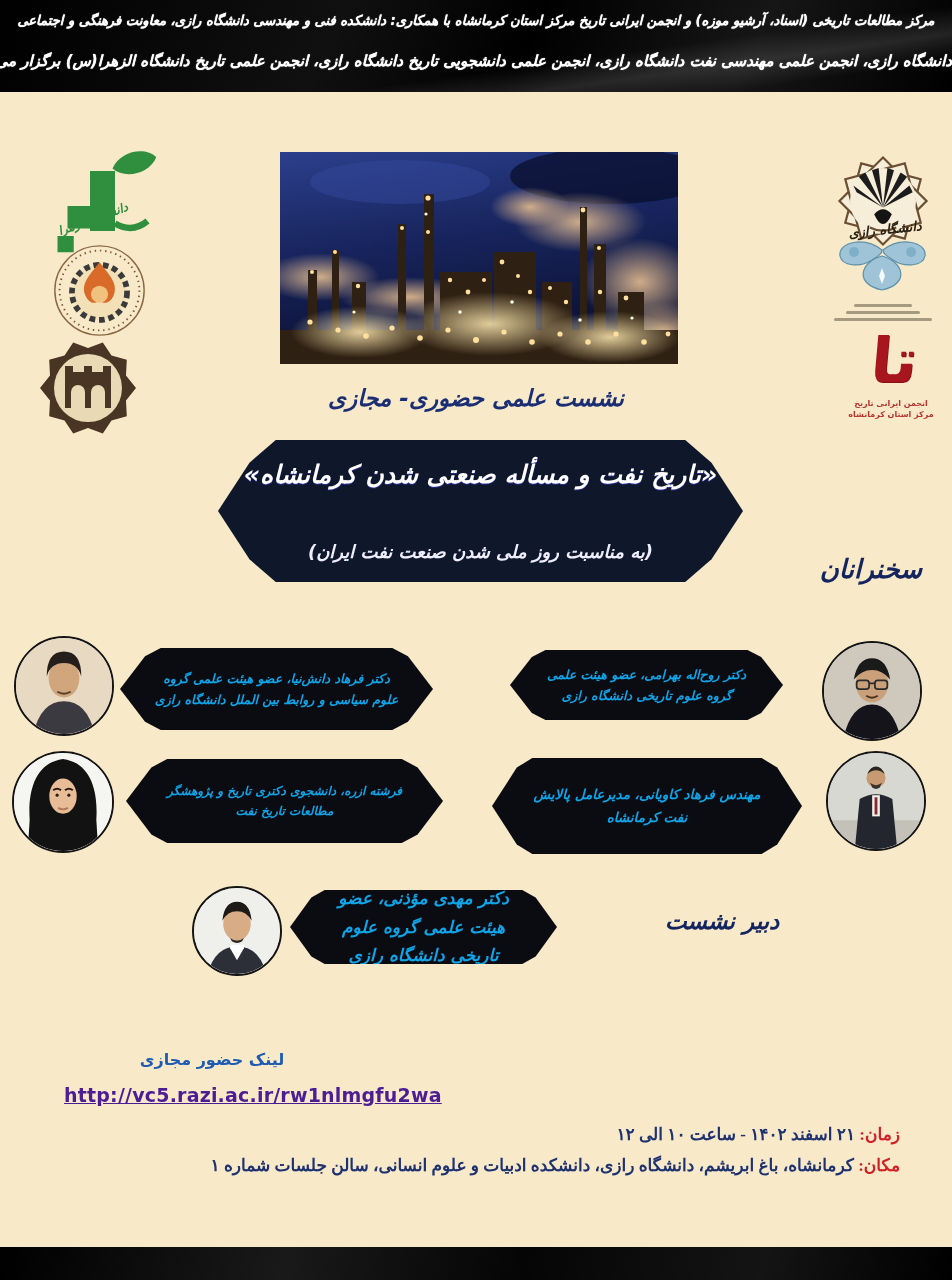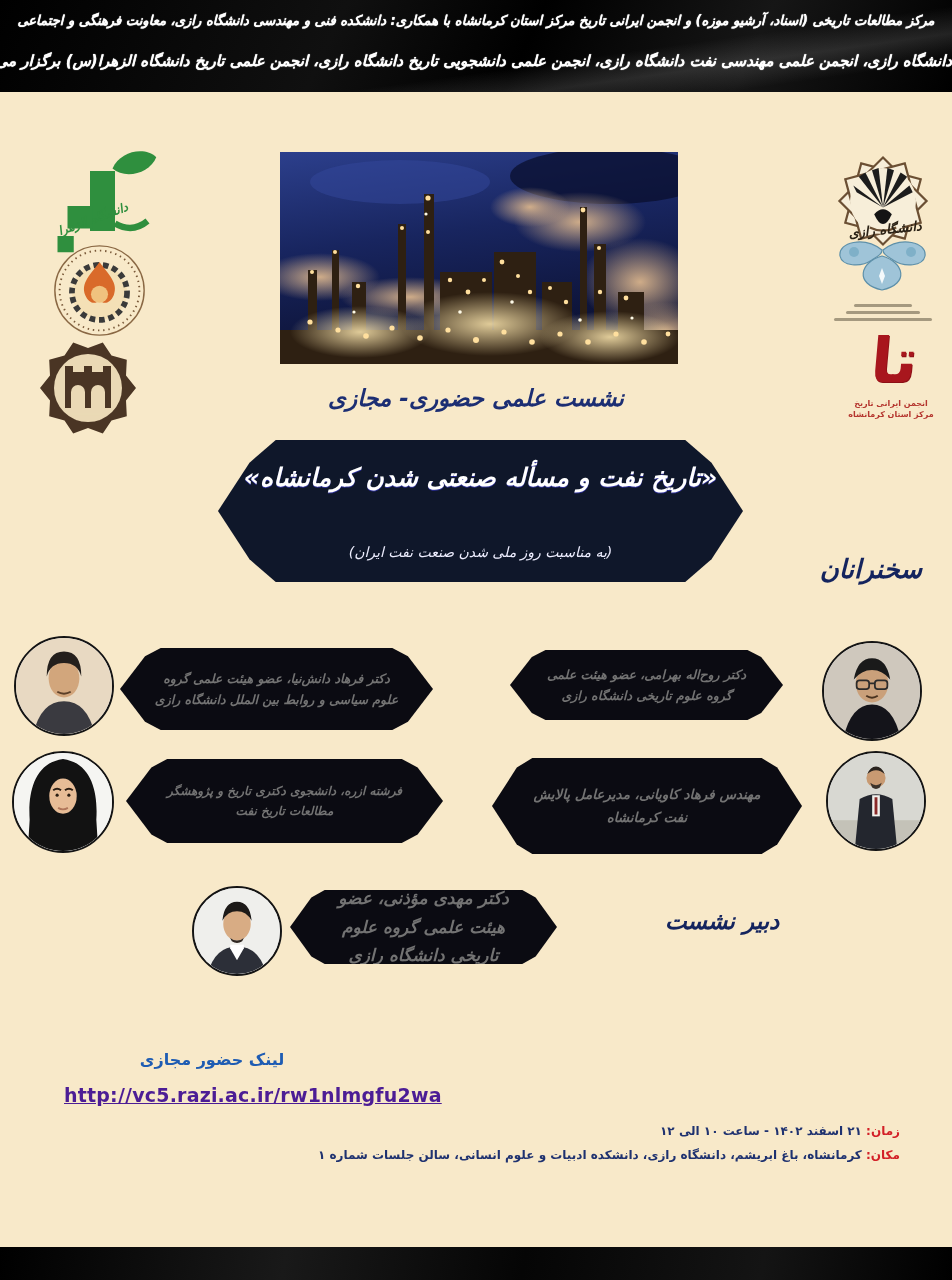--- a/index.html
+++ b/index.html
@@ -60,52 +60,52 @@
     color:#1c2e73; font-size:23px; font-weight:bold; font-style:italic; direction:rtl;
   }
   .banner {
     position:absolute; left:218px; top:440px; width:525px; height:142px;
     background:#0f172a;
     clip-path:polygon(0% 50%, 6% 16%, 11% 0%, 89% 0%, 94% 16%, 100% 50%, 94% 84%, 89% 100%, 11% 100%, 6% 84%);
     display:flex; flex-direction:column; align-items:center; justify-content:center;
     gap:12px; padding:0 48px; text-align:center; direction:rtl;
   }
   .banner-title { color:#fff; font-size:25px; font-weight:bold; font-style:italic; white-space:nowrap; text-shadow:0 1px 0 #2c2f9a; }
-  .banner-subtitle { color:#eef; font-size:14px; font-weight:normal; font-style:italic;margin-top:40px; }
+  .banner-subtitle { color:#eef; font-size:18px; font-weight:bold; font-style:italic;margin-top:40px; }
   .speakers-heading {
     position:absolute; right:30px; top:554px; color:#14245e; font-size:26px;
     font-weight:bold; font-style:italic; direction:rtl;
   }
   .secretary-label {
     position:absolute; left:665px; top:908px; color:#14245e; font-size:23px;
     font-weight:bold; font-style:italic; direction:rtl;
   }
   
   .badge {
-    position:absolute; background:#0b0b12; color:#737373;
+    position:absolute; background:#0b0b12; color:#0ea5e9;
     clip-path:polygon(0% 50%, 8% 10%, 13% 0%, 87% 0%, 92% 10%, 100% 50%, 92% 90%, 87% 100%, 13% 100%, 8% 90%);
     display:flex; align-items:center; justify-content:center; text-align:center;
     direction:rtl; font-weight:bold; font-style:italic; padding:0 34px; line-height:1.7;
   }
   .avatar {
     position:absolute; border-radius:50%; overflow:hidden; border:2px solid #141414;
     background:#ddd;
   }
   .avatar svg { display:block; width:100%; height:100%; }
   
   .link-label {
     position:absolute; left:112px; top:1050px; width:200px; text-align:center;
     color:#1e5cb3; font-weight:bold; font-size:16px; direction:rtl;
   }
   .link-url {
     position:absolute; left:64px; top:1084px; font-size:19px; font-weight:bold;
     color:#4c1d95; text-decoration:underline; cursor:pointer; letter-spacing:.2px;text-align:center;
   }
   .schedule { position:absolute; right:52px; top:1124px; width:848px; text-align:right; direction:rtl; }
-  .schedule .row { font-size:12px; font-weight:bold; color:#1f3270; margin-bottom:10px; }
+  .schedule .row { font-size:17px; font-weight:bold; color:#1f3270; margin-bottom:10px;font-family:Liberation Serif, serif; }
   .schedule .lbl { color:#d32027; }
 </style>
 </head>
 <body>
 
 <div class="poster">
 
   <div class="header">
     <div class="hline hline1">مرکز مطالعات تاریخی (اسناد، آرشیو موزه) و انجمن ایرانی تاریخ مرکز استان کرمانشاه با همکاری: دانشکده فنی و مهندسی دانشگاه رازی، معاونت فرهنگی و اجتماعی</div>
     <div class="hline hline2">دانشگاه رازی، انجمن علمی مهندسی نفت دانشگاه رازی، انجمن علمی دانشجویی تاریخ دانشگاه رازی، انجمن علمی تاریخ دانشگاه الزهرا(س) برگزار می‌کند:</div>

